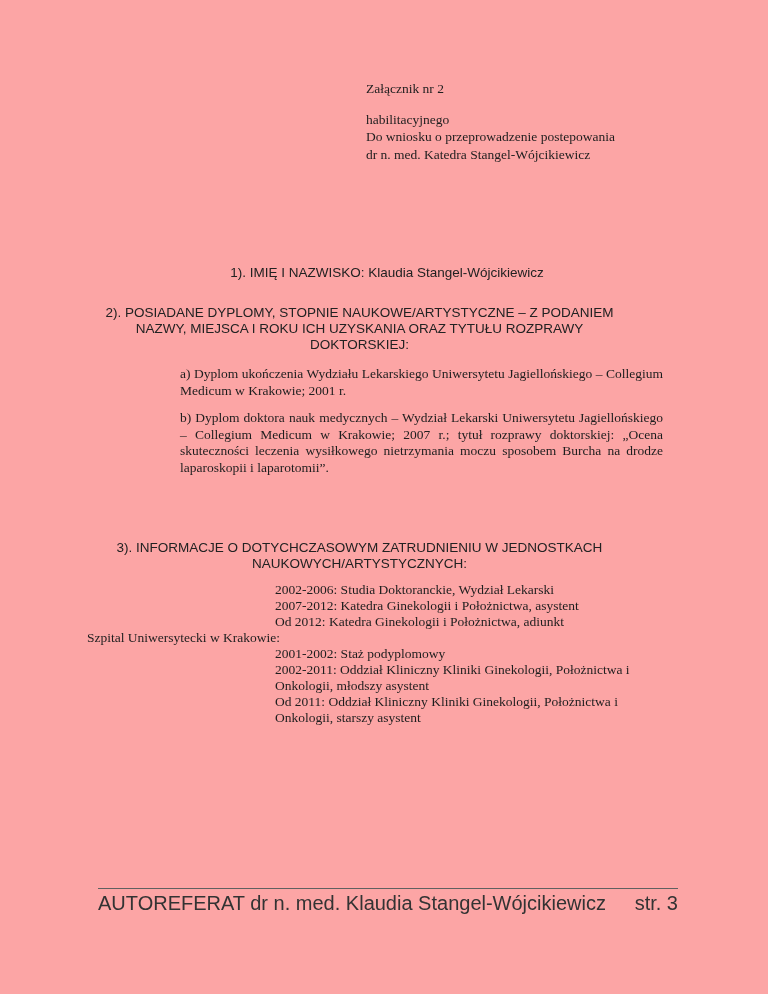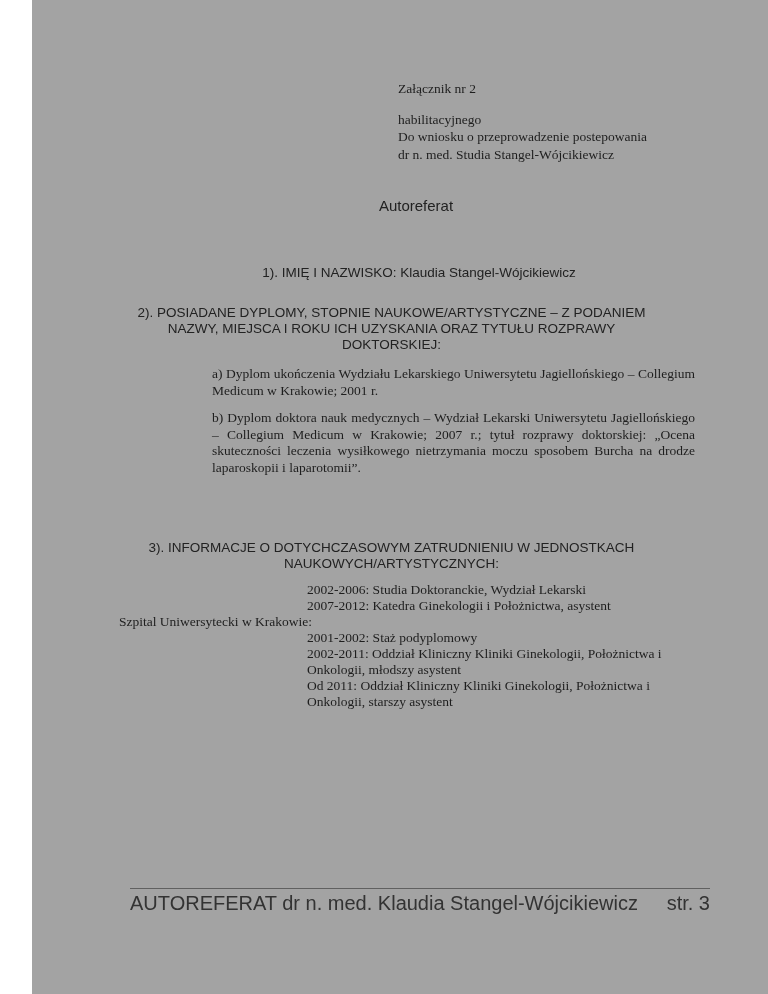--- a/index.html
+++ b/index.html
@@ -6,22 +6,21 @@
   html, body { width: 768px; height: 994px; background: #ffffff; }
   body {
     position: relative;
     font-family: "Liberation Serif", serif;
     color: #1e1e1e;
     overflow: hidden;
   }
   .page {
     position: absolute;
     inset: 0;
-    background: #a3a3a3;
-    margin-left: 32px;
+    background: #fca5a5;
   }
   
   .attachment-block {
     position: absolute;
     left: 366px;
     top: 80px;
     width: 330px;
     font-size: 13.5px;
     line-height: 17.5px;
   }
@@ -102,37 +101,37 @@
 </style>
 </head>
 <body>
 
 <div class="page">
 
   <div class="attachment-block">
     <div class="attachment-label">Załącznik nr 2</div>
     <div>habilitacyjnego</div>
     <div>Do wniosku o przeprowadzenie postepowania</div>
-    <div>dr n. med. Studia Stangel-Wójcikiewicz</div>
+    <div>dr n. med. Katedra Stangel-Wójcikiewicz</div>
   </div>
 
-  <div class="doc-title">Autoreferat</div>
 
   <div class="heading heading-1">1). IMIĘ I NAZWISKO: Klaudia Stangel-Wójcikiewicz</div>
 
   <div class="heading heading-2">2). POSIADANE DYPLOMY, STOPNIE NAUKOWE/ARTYSTYCZNE – Z PODANIEM NAZWY, MIEJSCA I ROKU ICH UZYSKANIA ORAZ TYTUŁU ROZPRAWY DOKTORSKIEJ:</div>
 
   <p class="diploma-item item-a">a) Dyplom ukończenia Wydziału Lekarskiego Uniwersytetu Jagiellońskiego – Collegium Medicum w Krakowie; 2001 r.</p>
   <p class="diploma-item item-b">b) Dyplom doktora nauk medycznych – Wydział Lekarski Uniwersytetu Jagiellońskiego – Collegium Medicum w Krakowie; 2007 r.; tytuł rozprawy doktorskiej: „Ocena skuteczności leczenia wysiłkowego nietrzymania moczu sposobem Burcha na drodze laparoskopii i laparotomii”.</p>
 
   <div class="heading heading-3">3). INFORMACJE O DOTYCHCZASOWYM ZATRUDNIENIU W JEDNOSTKACH NAUKOWYCH/ARTYSTYCZNYCH:</div>
 
   <div class="employment">
     <div class="position">2002-2006: Studia Doktoranckie, Wydział Lekarski</div>
     <div class="position">2007-2012: Katedra Ginekologii i Położnictwa, asystent</div>
+    <div class="position">Od 2012: Katedra Ginekologii i Położnictwa, adiunkt</div>
     <div class="employer">Szpital Uniwersytecki w Krakowie:</div>
     <div class="position">2001-2002: Staż podyplomowy</div>
     <div class="position">2002-2011: Oddział Kliniczny Kliniki Ginekologii, Położnictwa i Onkologii, młodszy asystent</div>
     <div class="position">Od 2011: Oddział Kliniczny Kliniki Ginekologii, Położnictwa i Onkologii, starszy asystent</div>
   </div>
 
   <div class="footer-rule"></div>
   <div class="footer-row">
     <span>AUTOREFERAT dr n. med. Klaudia Stangel-Wójcikiewicz</span>
     <span>str. 3</span>

